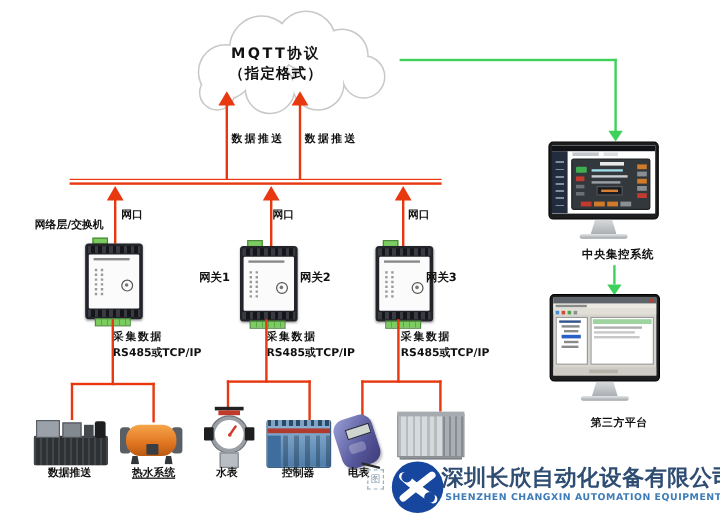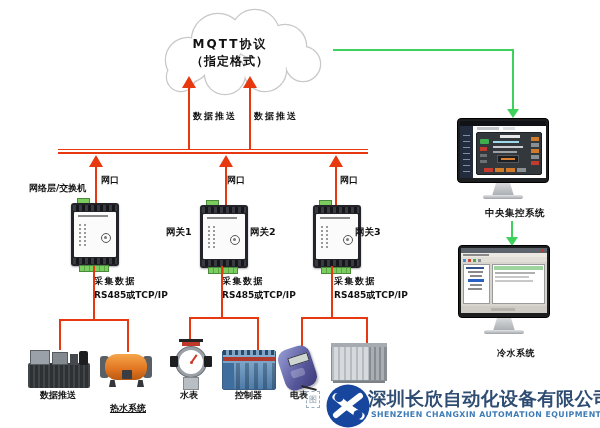--- a/index.html
+++ b/index.html
@@ -224,21 +224,21 @@
   <div class="dev" style="left:331px;top:343px;width:56px;height:40px;">
     <div class="abs" style="left:0;top:2px;width:56px;height:36px;background:#cdd1d5;border:1px solid #8a8f94;box-sizing:border-box;
          background-image:repeating-linear-gradient(90deg,#b6bbc0 0 2px,#d6dadd 2px 6px);"></div>
     <div class="abs" style="left:0;top:0;width:56px;height:4px;background:#a5abb0;"></div>
     <div class="abs" style="left:38px;top:4px;width:17px;height:33px;background:#9aa0a6;
          background-image:repeating-linear-gradient(90deg,#868c92 0 2px,#a8aeb4 2px 5px);"></div>
     <div class="abs" style="left:2px;top:38px;width:52px;height:2px;background:#7d8287;"></div>
   </div>
 
   <div class="lbl" style="left:40px;top:391px;">数据推送</div>
-  <div class="lbl" style="left:110px;top:404px;text-decoration:underline;">热水系统</div>
+  <div class="lbl" style="left:110px;top:391px;text-decoration:underline;">热水系统</div>
   <div class="lbl" style="left:180px;top:391px;">水表</div>
   <div class="lbl" style="left:235px;top:391px;">控制器</div>
   <div class="lbl" style="left:290px;top:391px;">电表</div>
 
   <div class="abs" style="left:457px;top:118px;width:92px;height:82px;">
     <div class="mon-bezel" style="left:0;top:0;width:92px;height:65px;"></div>
     <div class="mon-screen" style="width:86px;height:57px;">
       <div class="dash" style="left:0;top:0;width:86px;height:5px;background:#101216;"></div>
       <div class="dash" style="left:0;top:5px;width:13px;height:52px;background:#232c3d;"></div>
       <div class="dash" style="left:3px;top:9px;width:7px;height:42px;background:repeating-linear-gradient(0deg,#7f8ea3 0 1.5px,transparent 1.5px 6px);"></div>
@@ -300,21 +300,21 @@
         <div class="dash" style="left:2px;top:7px;width:40px;height:2px;background:#b0b0b0;"></div>
         <div class="dash" style="left:2px;top:11px;width:34px;height:2px;background:#c8c8c8;"></div>
         <div class="dash" style="left:2px;top:15px;width:38px;height:2px;background:#c8c8c8;"></div>
       </div>
       <div class="dash" style="left:0;top:58px;width:86px;height:7px;background:#cfccc5;"></div>
       <div class="dash" style="left:30px;top:60px;width:24px;height:3px;background:#b5b2aa;"></div>
     </div>
     <div class="neck" style="left:35px;top:73px;width:22px;height:13px;"></div>
     <div class="mbase" style="left:26px;top:85px;width:40px;height:4px;"></div>
   </div>
-  <div class="lbl" style="left:488px;top:349px;width:56px;text-align:center;letter-spacing:0.5px;">冷水系统</div>
+  <div class="lbl" style="left:488px;top:349px;width:56px;text-align:center;letter-spacing:0.5px;">第三方平台</div>
 
   <div class="imgph">图</div>
   <svg class="abs" style="left:326px;top:384px;" width="44" height="44" viewBox="0 0 44 44">
     <circle cx="22" cy="22" r="21.5" fill="#17469e"></circle>
     <path d="M10 13 Q22 24 35 32" stroke="#ffffff" stroke-width="7" stroke-linecap="round" fill="none"></path>
     <path d="M34 12 Q22 21 10 31" stroke="#ffffff" stroke-width="6" stroke-linecap="round" fill="none"></path>
     <circle cx="13" cy="13.5" r="4.5" fill="#17469e"></circle>
     <circle cx="32" cy="30.5" r="4.5" fill="#17469e"></circle>
   </svg>
   <div class="cn-name">深圳长欣自动化设备有限公司</div>

